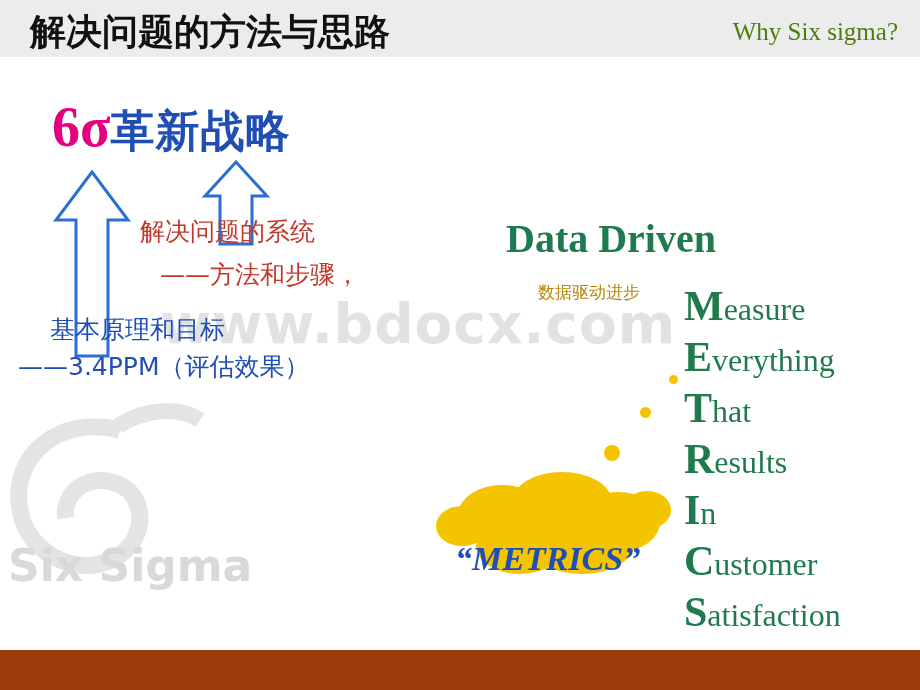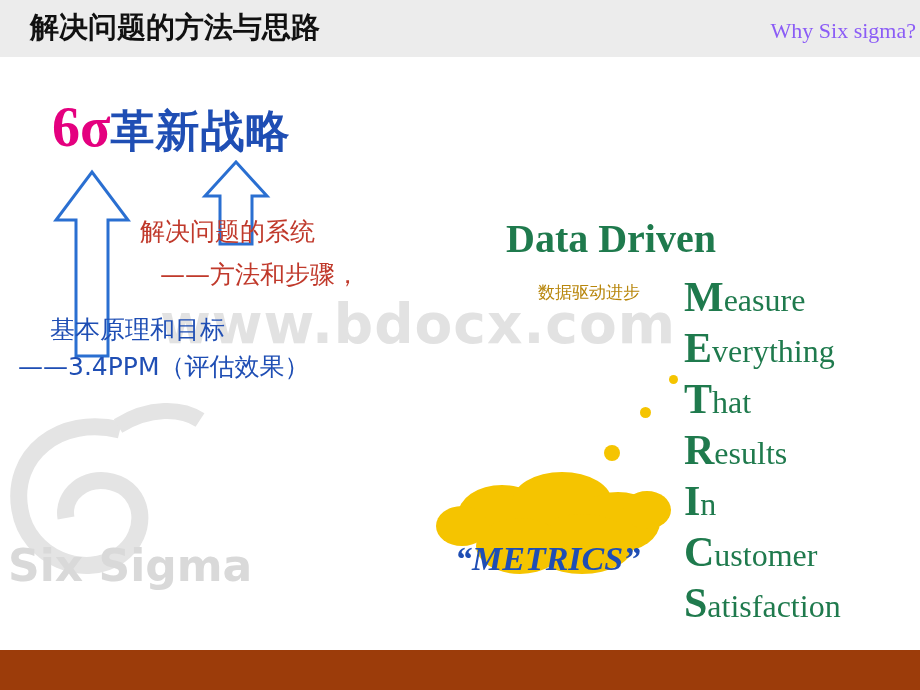--- a/index.html
+++ b/index.html
@@ -16,28 +16,28 @@
     overflow:hidden;
   }
   
   .header{
     position:absolute;left:0;top:0;width:920px;height:57px;
     background:#ececec;
   }
   .header-title{
     position:absolute;left:30px;top:8px;
     font-family:"DejaVu Sans",sans-serif;
-    font-size:29px;font-weight:bold;color:#111111;
+    font-size:36px;font-weight:bold;color:#111111;
     letter-spacing:0px;
     white-space:nowrap;
   }
   .header-right{
-    position:absolute;right:4px;top:18px;
-    font-family:"Liberation Serif",serif;
-    font-size:22px;color:#8b5cf6;
+    position:absolute;right:22px;top:18px;
+    font-family:"Liberation Serif",serif;
+    font-size:25px;color:#4d7c0f;
     white-space:nowrap;
   }
   
   .footer{
     position:absolute;left:0;bottom:0;width:920px;height:40px;
     background:#9c3c0a;
   }
   
   .wm-text{
     position:absolute;left:160px;top:292px;
@@ -112,21 +112,21 @@
     font-family:"DejaVu Sans",sans-serif;
     font-size:17px;color:#b8860b;
     white-space:nowrap;z-index:3;
   }
   .metrics-list{
     position:absolute;left:684px;top:276px;z-index:3;
   }
   .metrics-list .m-row{
     font-family:"Liberation Serif",serif;
     font-size:32px;color:#1f7a4d;
-    line-height:42px;
+    line-height:60px;
     white-space:nowrap;
     height:51px;
   }
   .metrics-list .m-cap{
     font-size:42px;font-weight:bold;
   }
   .cloud-wrap{
     position:absolute;left:432px;top:470px;width:250px;height:110px;z-index:2;
   }
   .cloud-label{

